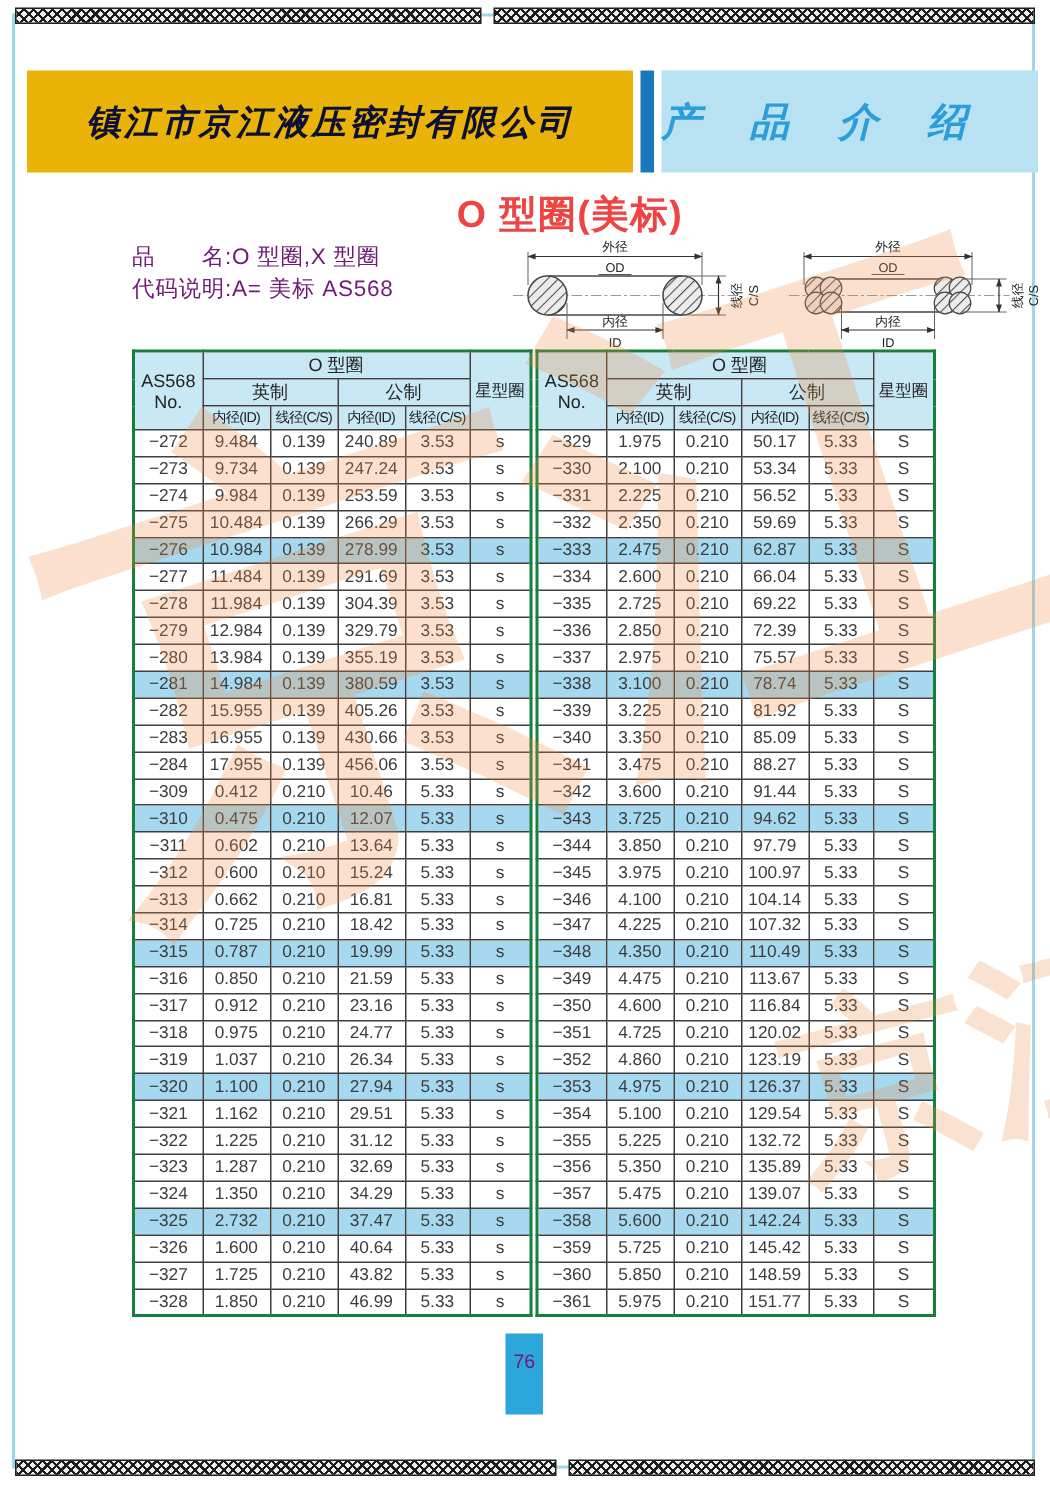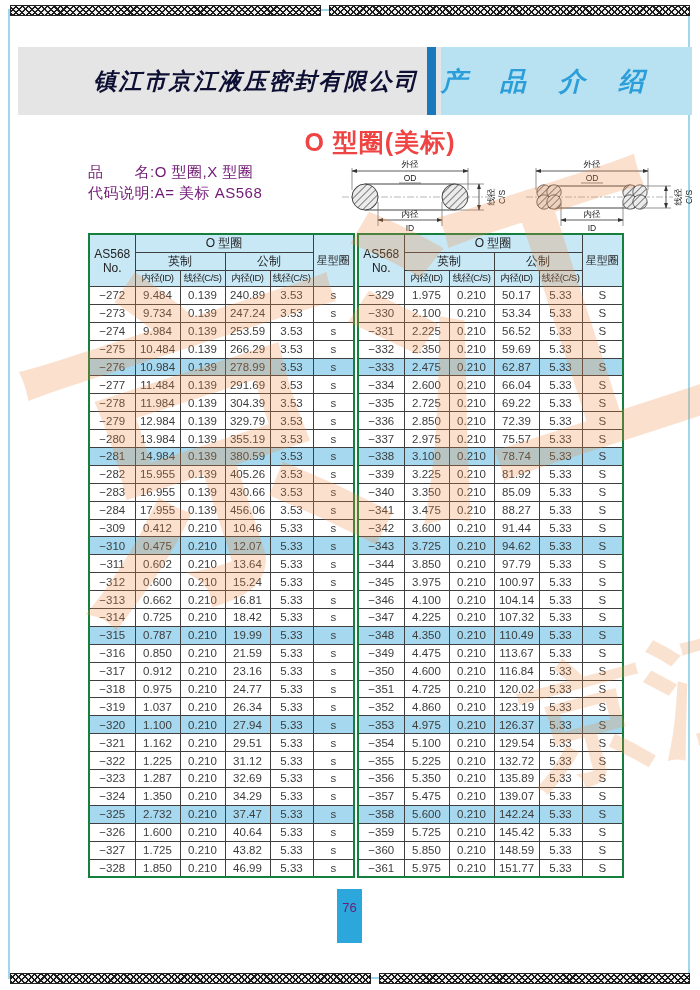--- a/index.html
+++ b/index.html
@@ -12,22 +12,22 @@
   .hatch{height:11px;background-color:#eee;border:1px solid #1f1f1f;box-sizing:border-box;
     background-image:
       repeating-linear-gradient(45deg,#1c1c1c 0,#1c1c1c 1.5px,transparent 1.5px,transparent 4.5px),
       repeating-linear-gradient(-45deg,#1c1c1c 0,#1c1c1c 1.5px,transparent 1.5px,transparent 4.5px);}
   #hatch-tl{left:10px;top:5px;width:311px;}
   #hatch-tr{left:329px;top:5px;width:361px;}
   #hatch-bl{left:10px;top:973px;width:361px;}
   #hatch-br{left:379px;top:973px;width:311px;}
 
   
-  #banner-left{left:18px;top:47px;width:404px;height:68px;background:#e5e5e5;
-    display:flex;align-items:center;justify-content:center;padding-left:36px;}
+  #banner-left{left:18px;top:47px;width:404px;height:68px;background:#eab308;
+    display:flex;align-items:center;justify-content:center;}
   #banner-left .txt{font-family:"DejaVu Serif",serif;font-style:italic;font-weight:bold;
     font-size:23px;color:#0d0f33;letter-spacing:2px;white-space:nowrap;}
   #banner-sep{left:427px;top:47px;width:9px;height:68px;background:#1a78bd;}
   #banner-right{left:441px;top:47px;width:251px;height:68px;background:#b8e1f2;
     display:flex;align-items:center;justify-content:flex-start;}
   #banner-right .txt{font-family:"DejaVu Serif",serif;font-style:italic;font-weight:bold;
     font-size:26px;color:#2b9ed9;letter-spacing:12px;white-space:nowrap;}
 
   #page-title{left:60px;top:126px;width:640px;text-align:center;font-size:25px;font-weight:bold;
     color:#ef4444;letter-spacing:1px;}

